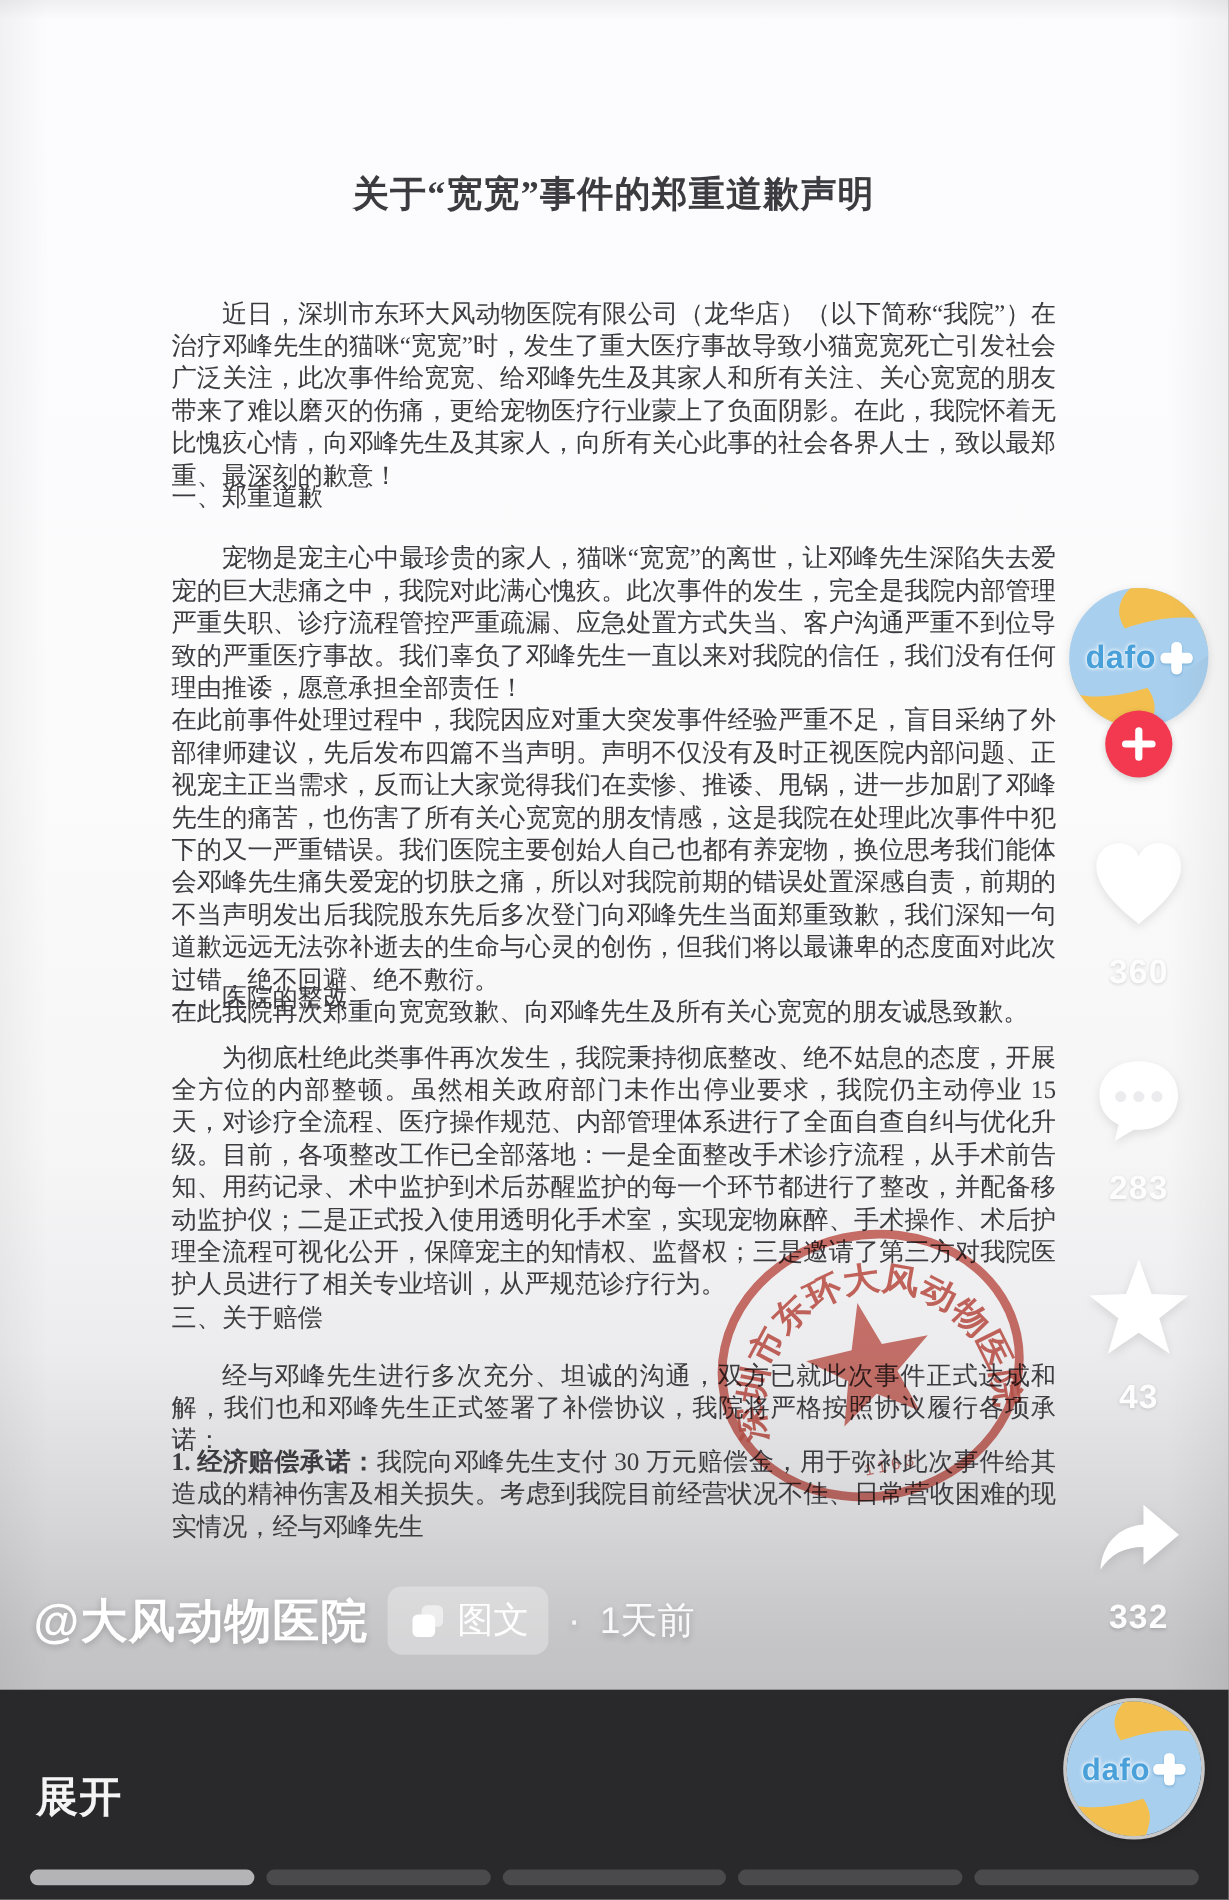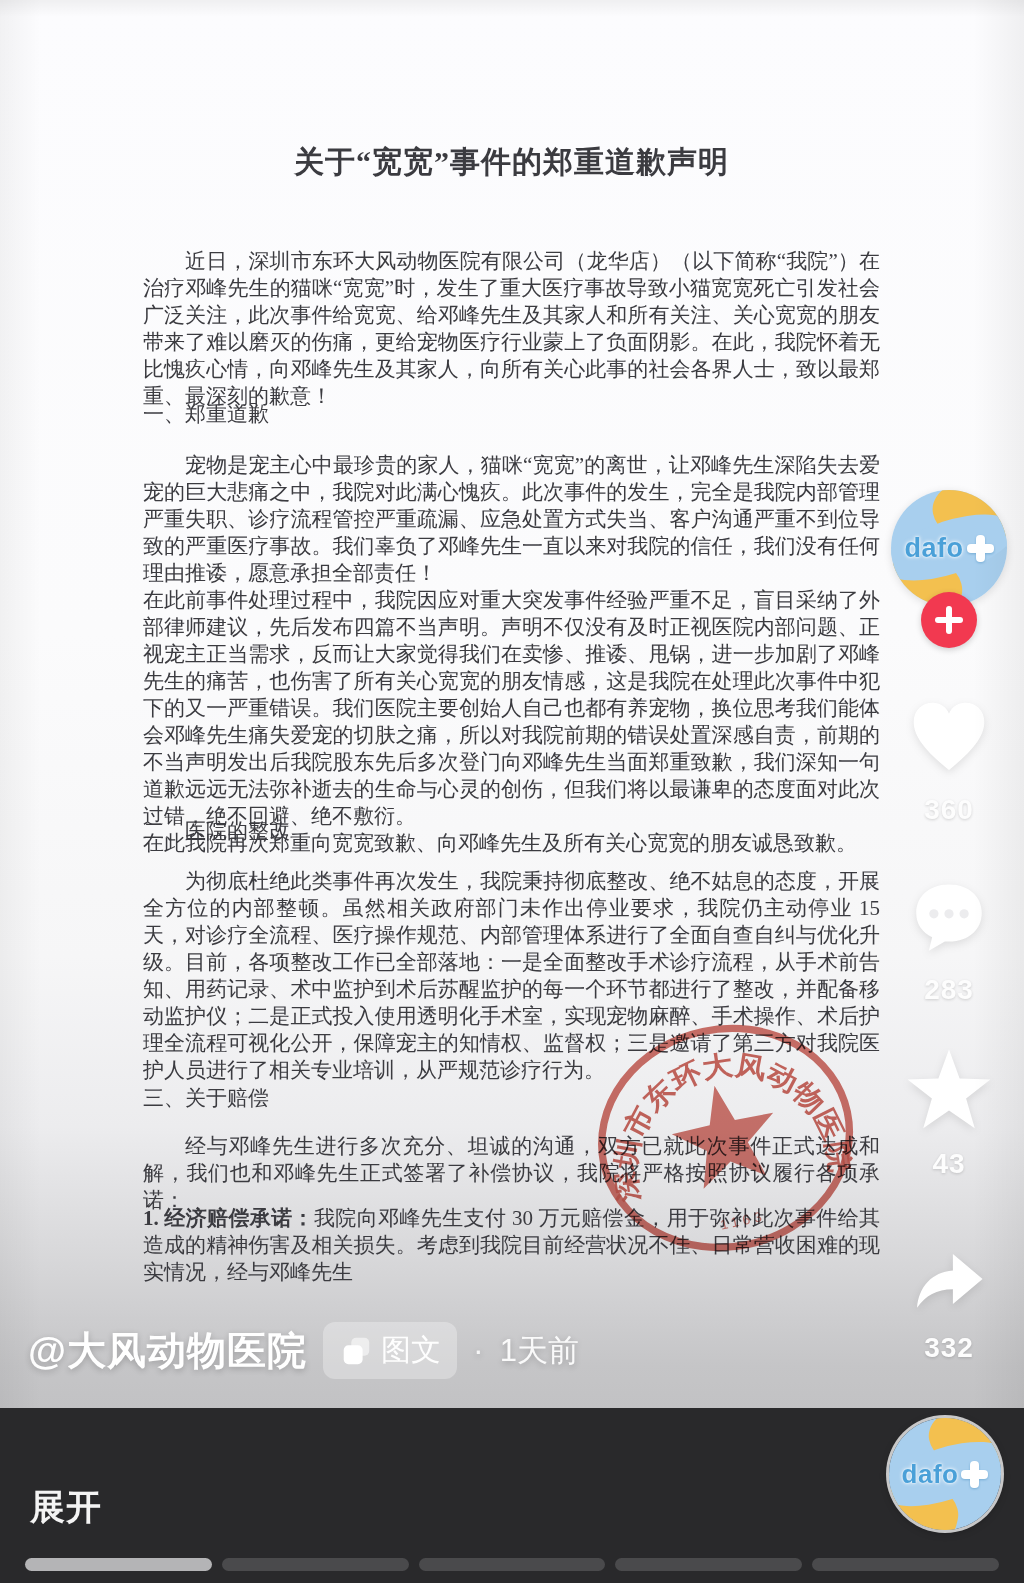--- a/index.html
+++ b/index.html
@@ -109,21 +109,21 @@
   
   .caption-bar{
     position:absolute;left:0;top:1408px;width:1024px;height:175px;
     background:var(--caption-bg);
   }
   .caption-text{
     position:absolute;left:30px;top:14px;width:830px;
     color:#f4f4f4;font-size:37px;font-weight:700;letter-spacing:1.5px;line-height:50px;
   }
   .expand{
-    position:absolute;left:30px;top:76px;
+    position:absolute;left:30px;top:66px;
     color:#f4f4f4;font-size:35px;font-weight:700;letter-spacing:1px;
   }
   .brand-avatar{
     position:absolute;left:889px;top:10px;width:112px;height:112px;border-radius:50%;
     box-shadow:0 0 0 3px rgba(255,255,255,.75),0 2px 8px rgba(0,0,0,.35);
   }
   .brand-avatar .dafo-text{font-size:26px;}
   
   .progress{
     position:absolute;left:25px;right:25px;top:150px;height:13px;

